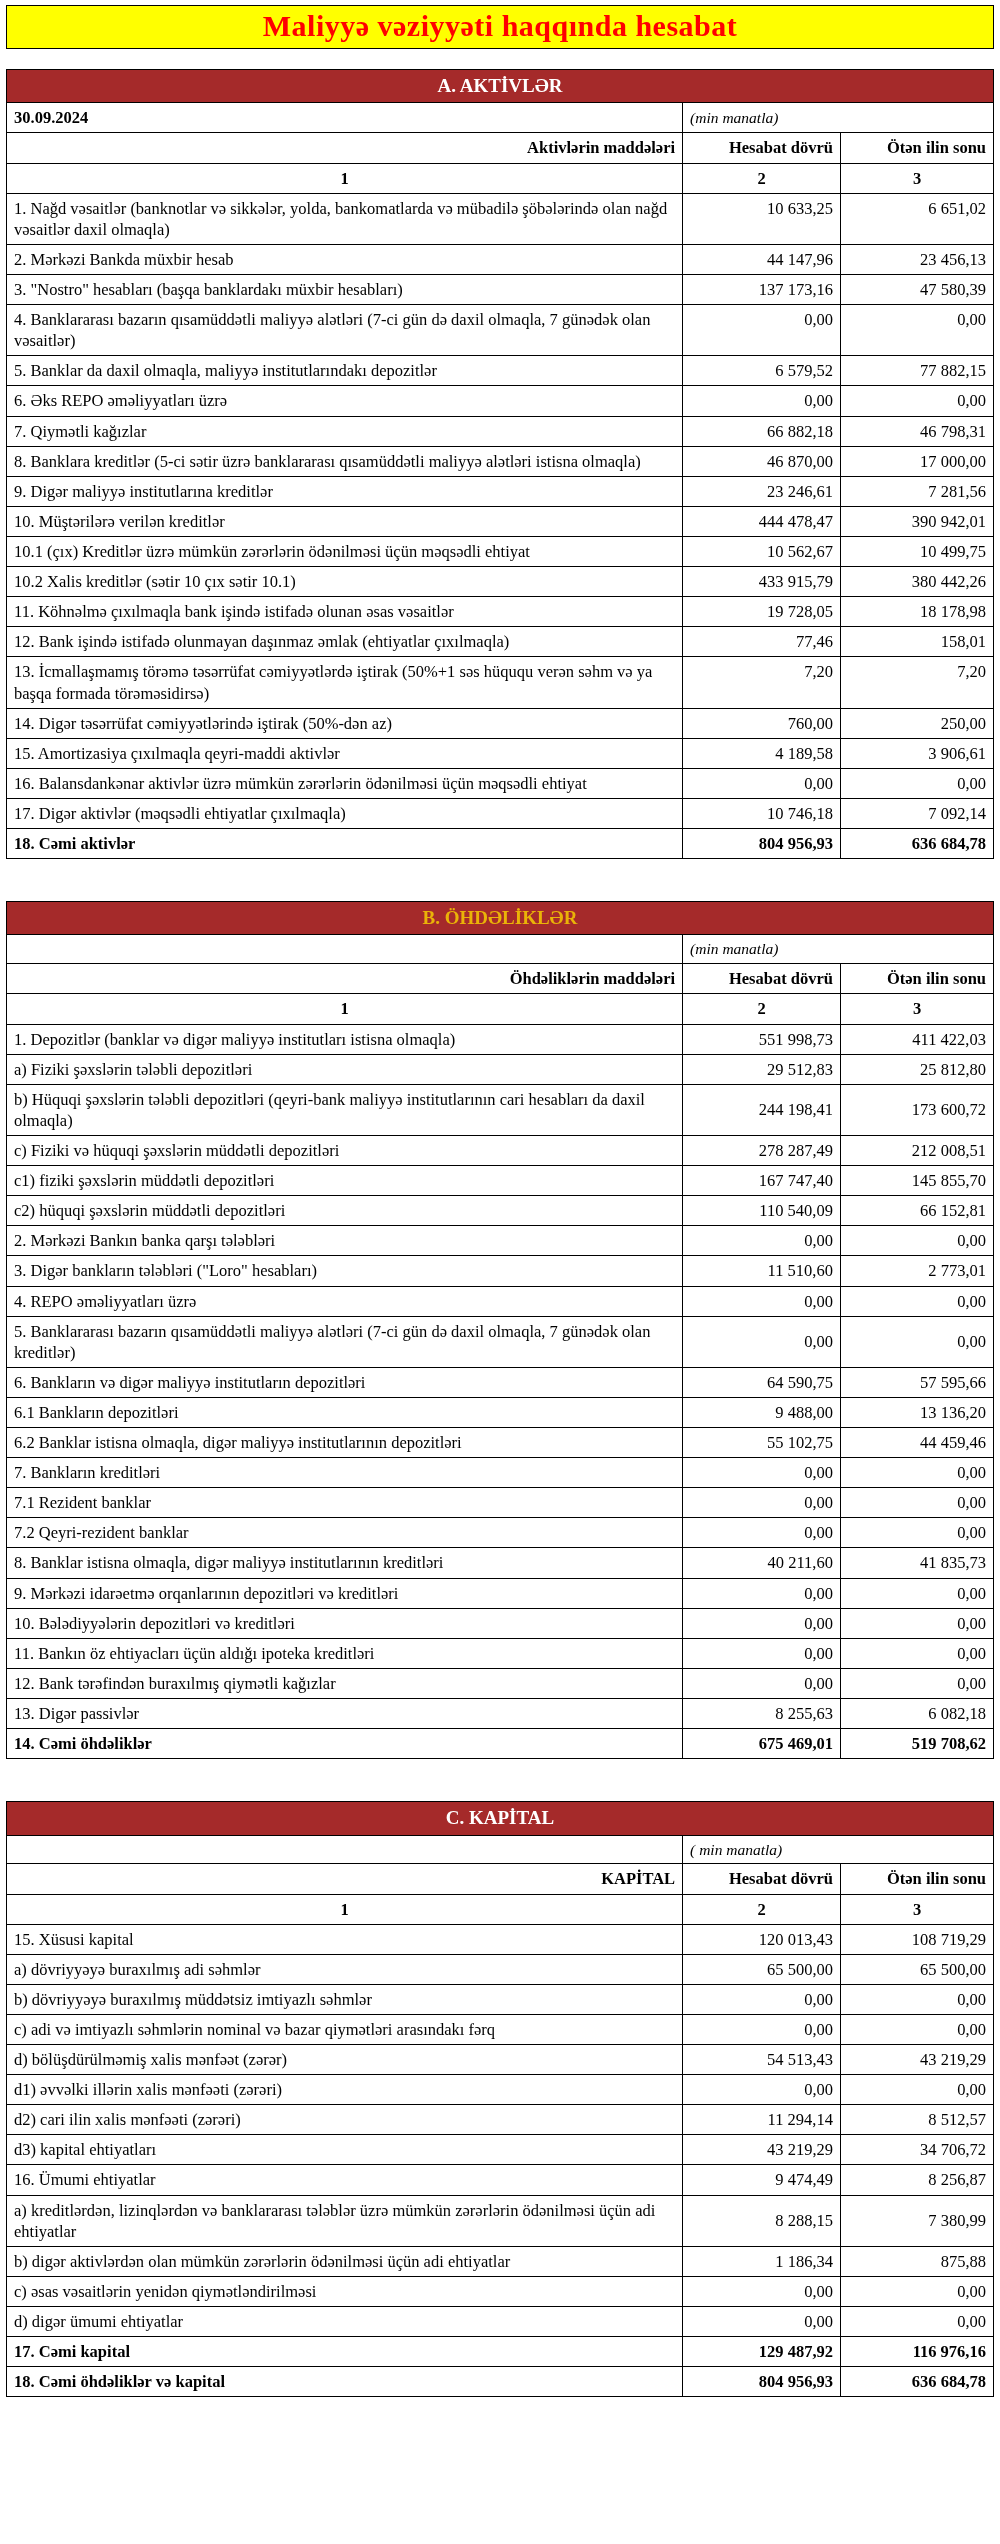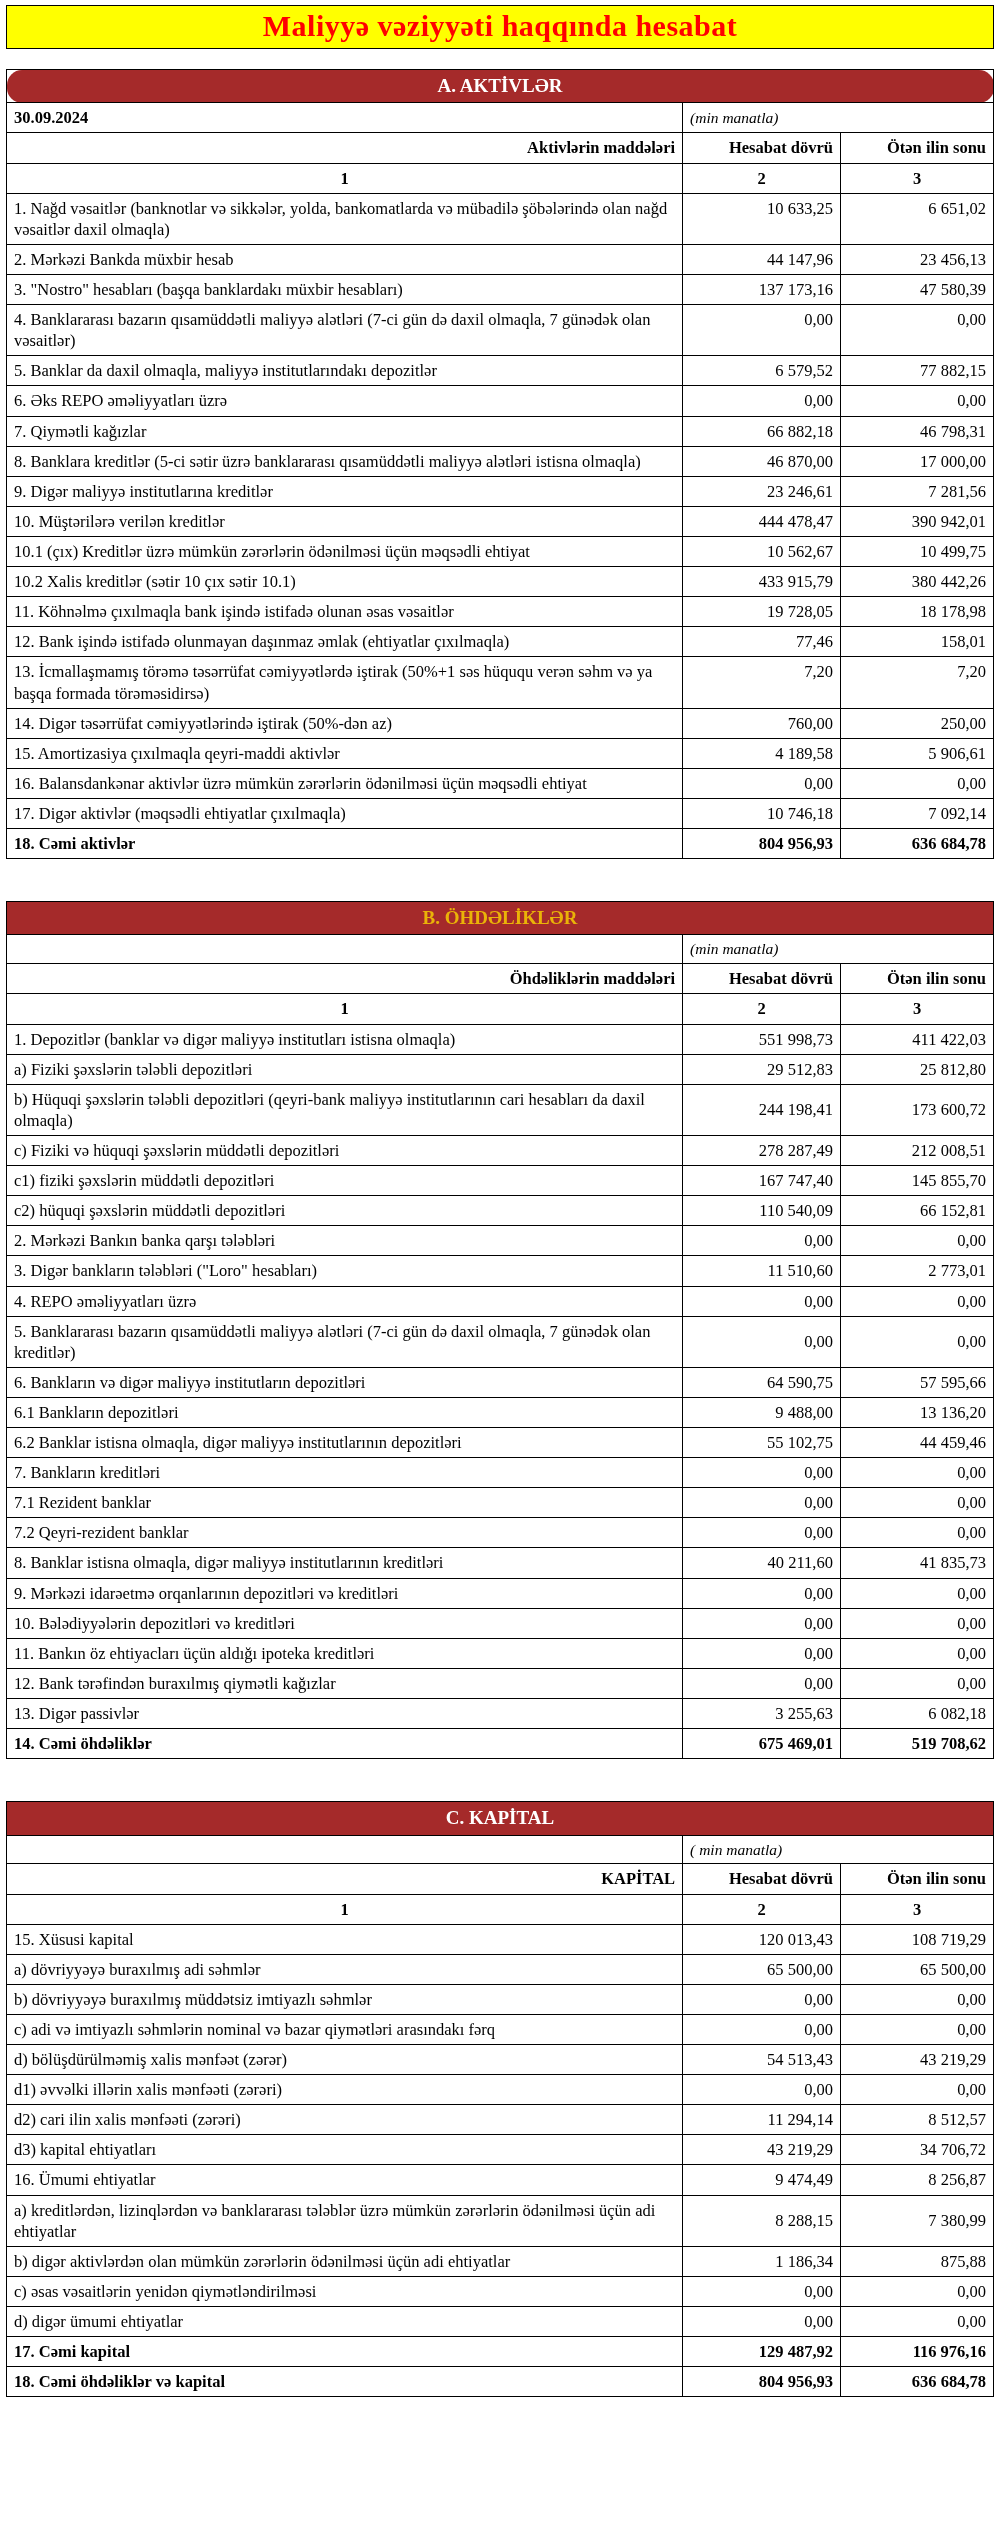--- a/index.html
+++ b/index.html
@@ -60,21 +60,21 @@
   </div>
   <div id="sections">
       <table class="report-table sec-A first">
         <colgroup>
           <col style="width: 68.5%;">
           <col style="width: 16%;">
           <col style="width: 15.5%;">
         </colgroup>
         <tbody>
           <tr>
-            <th class="section-bar" colspan="3" style="background: rgb(165, 42, 42); color: rgb(255, 255, 255); border-radius: 15px;">A. AKTİVLƏR</th>
+            <th class="section-bar" colspan="3" style="background: rgb(165, 42, 42); color: rgb(255, 255, 255);">A. AKTİVLƏR</th>
           </tr>
           <tr>
             <td class="date-cell">30.09.2024</td>
             <td class="unit-cell" colspan="2">(min manatla)</td>
           </tr>
           <tr>
             <td class="col-head">Aktivlərin  maddələri</td>
             <td class="col-head">Hesabat dövrü</td>
             <td class="col-head">Ötən ilin sonu</td>
           </tr>
@@ -159,21 +159,21 @@
             <td class="num">7,20</td>
           </tr>
           <tr>
             <td>14. Digər təsərrüfat cəmiyyətlərində iştirak (50%-dən az)</td>
             <td class="num">760,00</td>
             <td class="num">250,00</td>
           </tr>
           <tr>
             <td>15. Amortizasiya çıxılmaqla qeyri-maddi aktivlər</td>
             <td class="num">4 189,58</td>
-            <td class="num">5 906,61</td>
+            <td class="num">3 906,61</td>
           </tr>
           <tr>
             <td>16. Balansdankənar aktivlər üzrə mümkün zərərlərin ödənilməsi üçün məqsədli ehtiyat</td>
             <td class="num">0,00</td>
             <td class="num">0,00</td>
           </tr>
           <tr>
             <td>17. Digər aktivlər (məqsədli ehtiyatlar çıxılmaqla)</td>
             <td class="num">10 746,18</td>
             <td class="num">7 092,14</td>
@@ -309,21 +309,21 @@
             <td class="num">0,00</td>
             <td class="num">0,00</td>
           </tr>
           <tr>
             <td>12. Bank tərəfindən buraxılmış qiymətli kağızlar</td>
             <td class="num">0,00</td>
             <td class="num">0,00</td>
           </tr>
           <tr>
             <td>13. Digər passivlər</td>
-            <td class="num">3 255,63</td>
+            <td class="num">8 255,63</td>
             <td class="num">6 082,18</td>
           </tr>
           <tr class="total-row">
             <td>14. Cəmi öhdəliklər</td>
             <td class="num">675 469,01</td>
             <td class="num">519 708,62</td>
           </tr>
         </tbody>
       </table>
       <table class="report-table sec-C">

